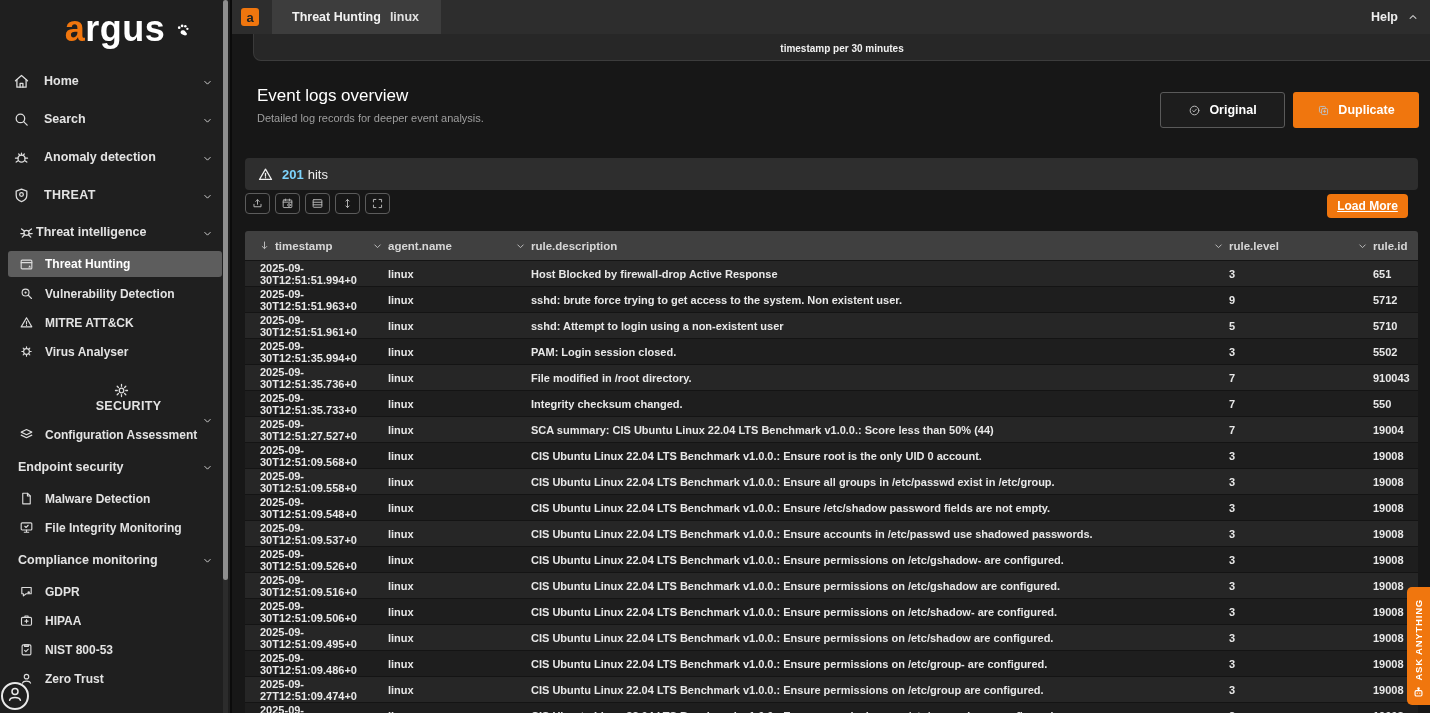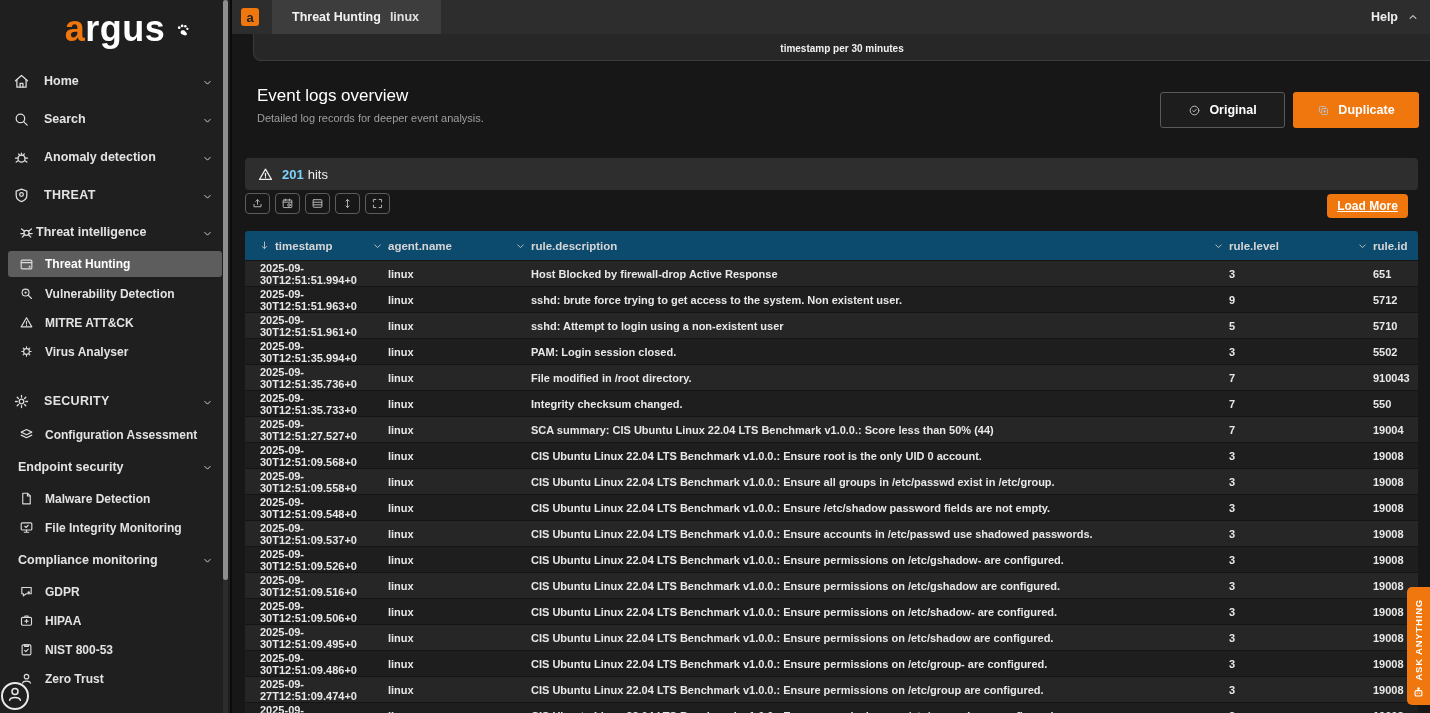--- a/index.html
+++ b/index.html
@@ -23,21 +23,21 @@
   .nav-item .nchev svg { width:100%; height:100%; }
   .t-top, .t-caps { height:38px; padding-left:13px; }
   .t-caps .nlabel { letter-spacing:.3px; }
   .t-sub1 { height:36px; padding-left:18px; }
   .t-sub1 .nlabel { margin-left:1px; }
   .t-sub2 { height:29px; padding-left:19px; }
   .t-sub2 .nicon { width:15px; height:15px; flex-basis:15px; }
   .t-sub2 .nlabel { margin-left:11px; font-size:12px; }
   .t-group { height:35px; padding-left:18px; }
   .t-group .nlabel { margin-left:0; }
-  .gap { margin-top:16px; }
+  .gap { margin-top:16px;flex-direction:column; }
   .selected { background:#5d5d5d; border-radius:3px; margin:0 8px 0 8px; padding-left:11px; height:26px; margin-top:1px; margin-bottom:2px; }
   .selected .nlabel { color:#fff; }
   .side-scroll { position:absolute; right:2px; top:0; width:5px; height:713px; background:#2c2c2c; }
   .side-thumb { position:absolute; right:0; top:0; width:5px; height:580px; background:#8f8f8f; border-radius:3px; }
   .avatar { position:absolute; left:1px; bottom:3px; width:28px; height:28px; border:2px solid #e9e9e9;
     border-radius:50%; background:#1f1f1f; color:#e9e9e9; display:flex; align-items:center; justify-content:center; z-index:5; }
   .avatar svg { width:20px; height:20px; }
 
   
   .topbar { position:absolute; left:232px; top:0; right:0; height:34px; background:#2d2d2d; display:flex; align-items:center; }
@@ -79,21 +79,21 @@
   .tb-btn { width:25px; height:21px; border:1px solid #5c5c5c; border-radius:4px; background:transparent;
     color:#b5b5b5; display:flex; align-items:center; justify-content:center; cursor:pointer; }
   .tb-btn svg { width:13px; height:13px; }
 
   .load-more { position:absolute; left:1095px; top:160px; width:81px; height:24px; background:#f0760e;
     border-radius:4px; display:flex; align-items:center; justify-content:center;
     font-size:12px; font-weight:700; color:#fff; text-decoration:underline; cursor:pointer; }
 
   
   .table { position:absolute; left:13px; top:197px; width:1173px; }
-  .thead { display:flex; height:29px; background:#0c4a6e; border-radius:3px 3px 0 0; align-items:center;
+  .thead { display:flex; height:29px; background:#404040; border-radius:3px 3px 0 0; align-items:center;
     font-size:11.5px; font-weight:700; color:#d6d6d6; }
   .th { position:relative; display:flex; align-items:center; }
   .hicon { width:13px; height:13px; color:#bdbdbd; display:inline-flex; }
   .hicon svg { width:100%; height:100%; }
   .th .abs { position:absolute; left:-17px; top:50%; transform:translateY(-50%); }
   .c-ts { width:143px; padding-left:13px; }
   .c-agent { width:143px; }
   .c-desc { flex:1; }
   .c-level { width:144px; }
   .c-id { width:45px; }

